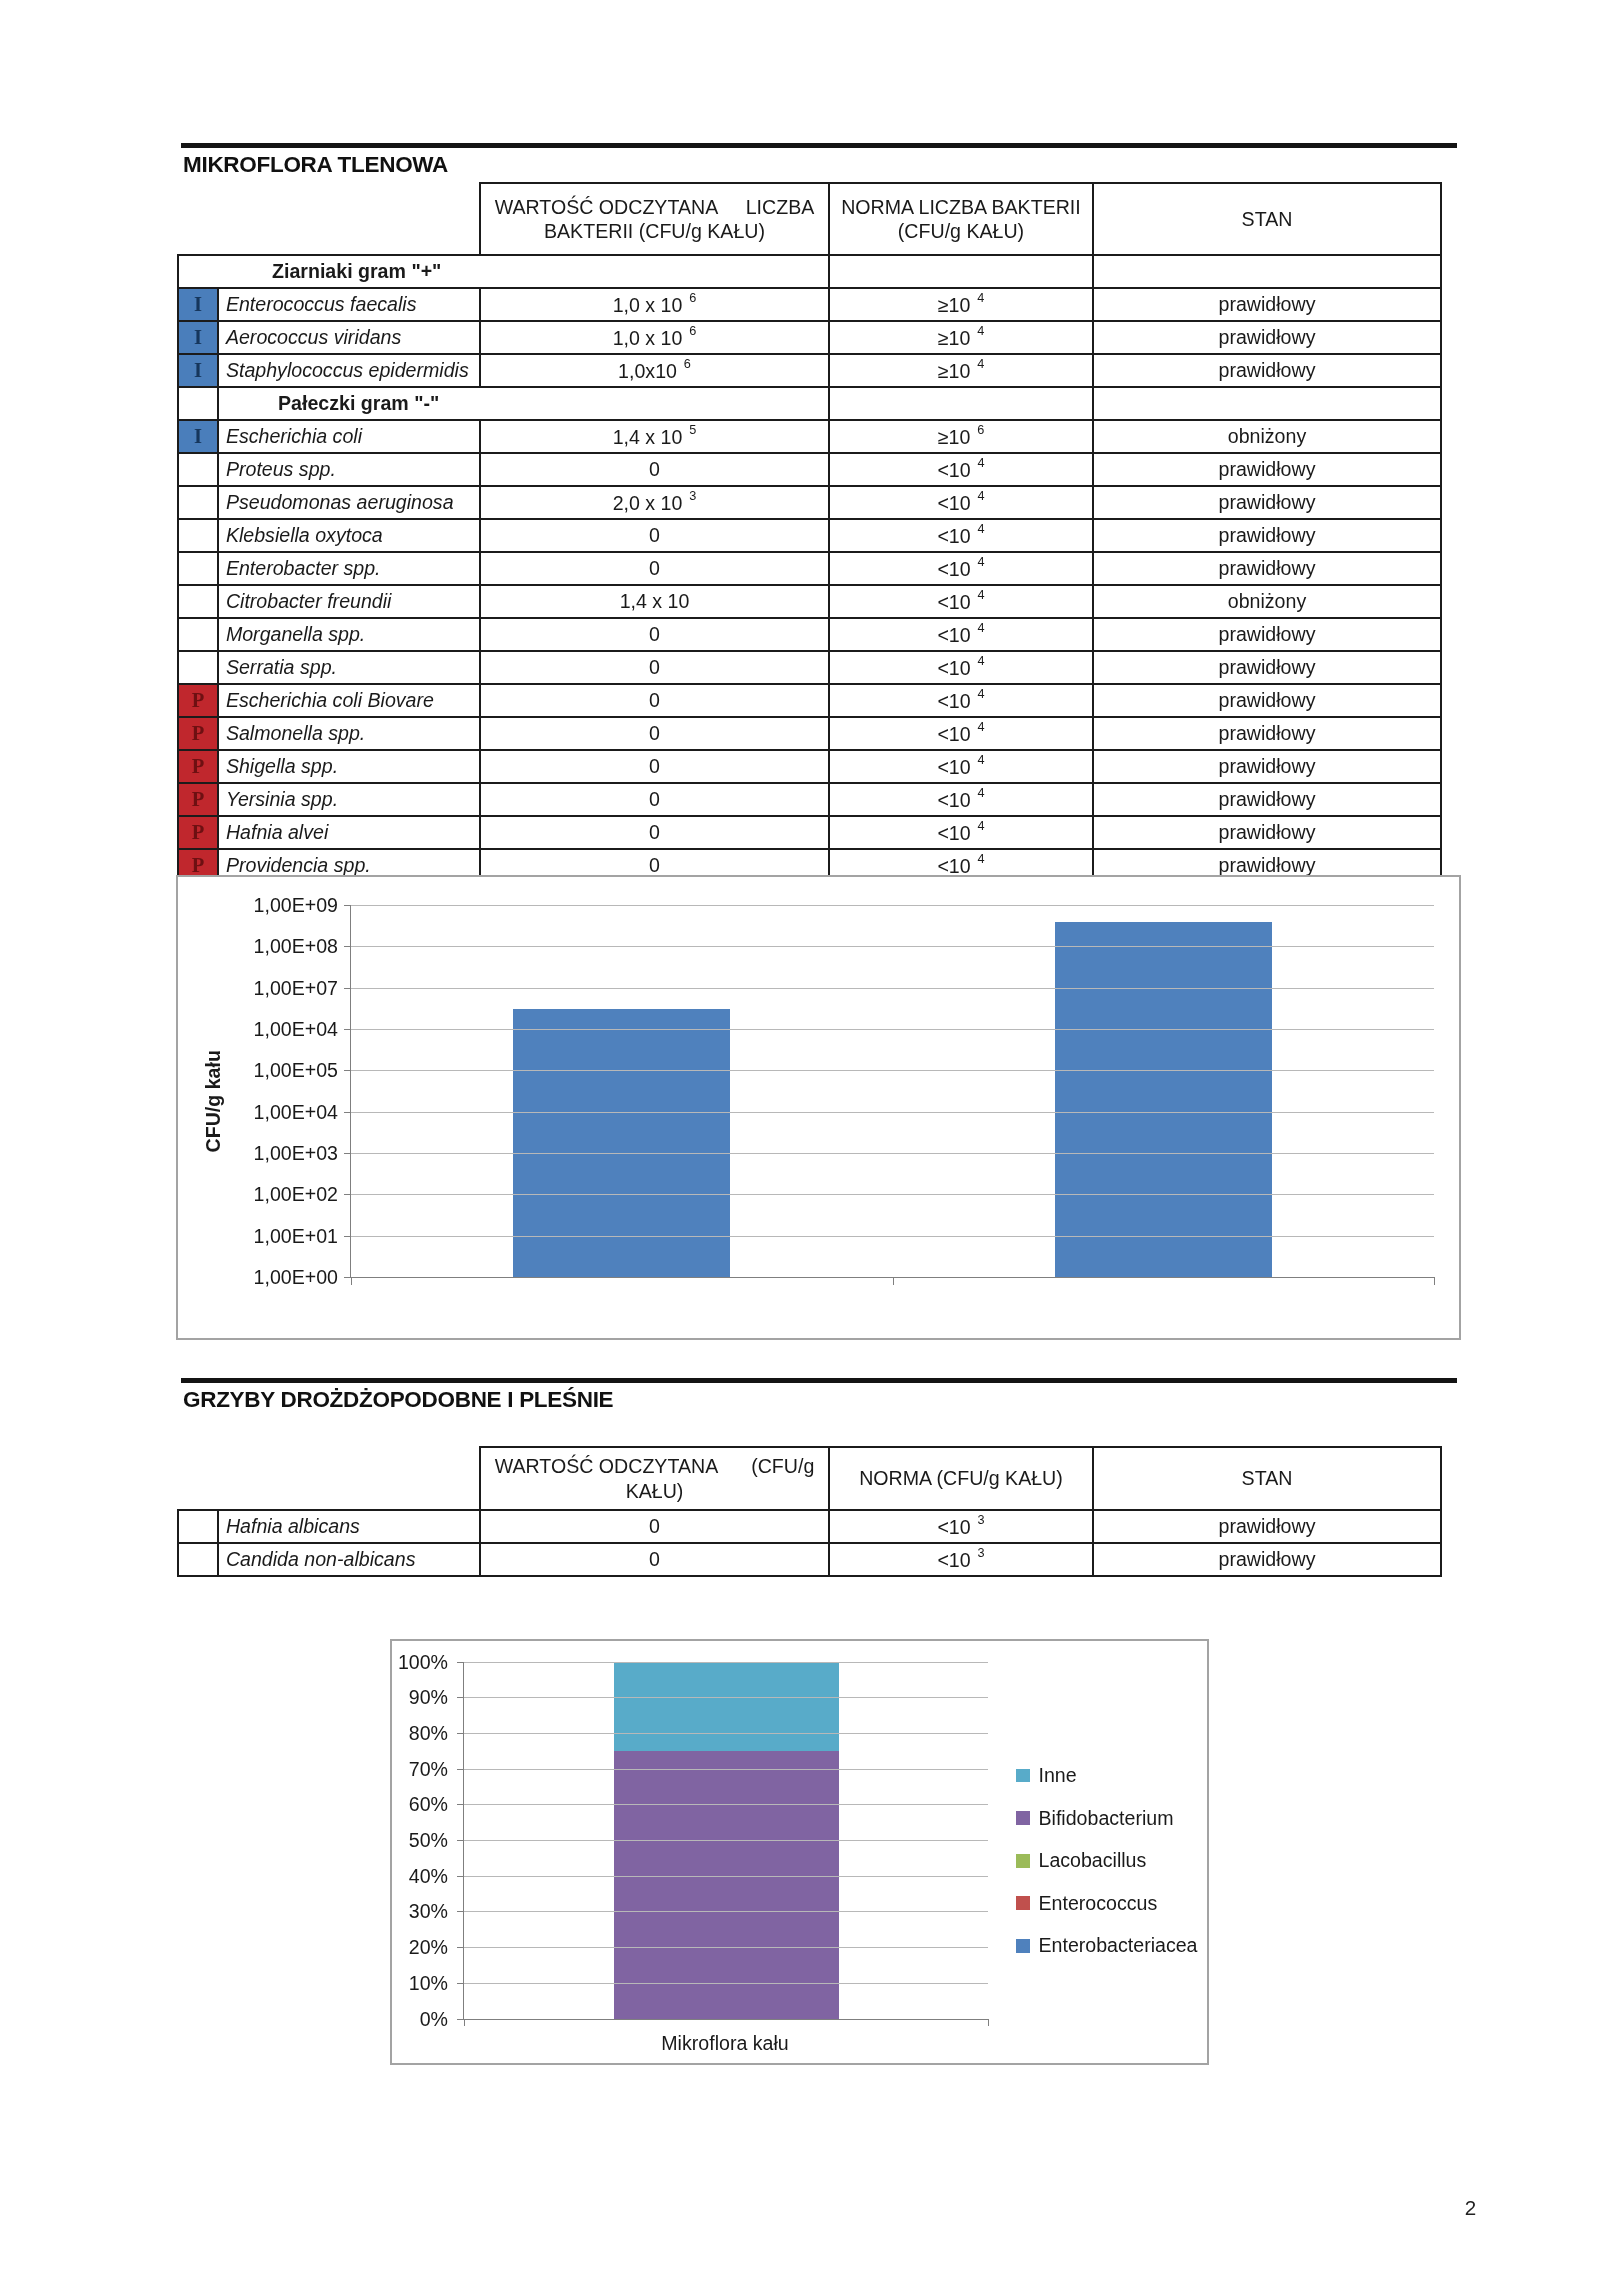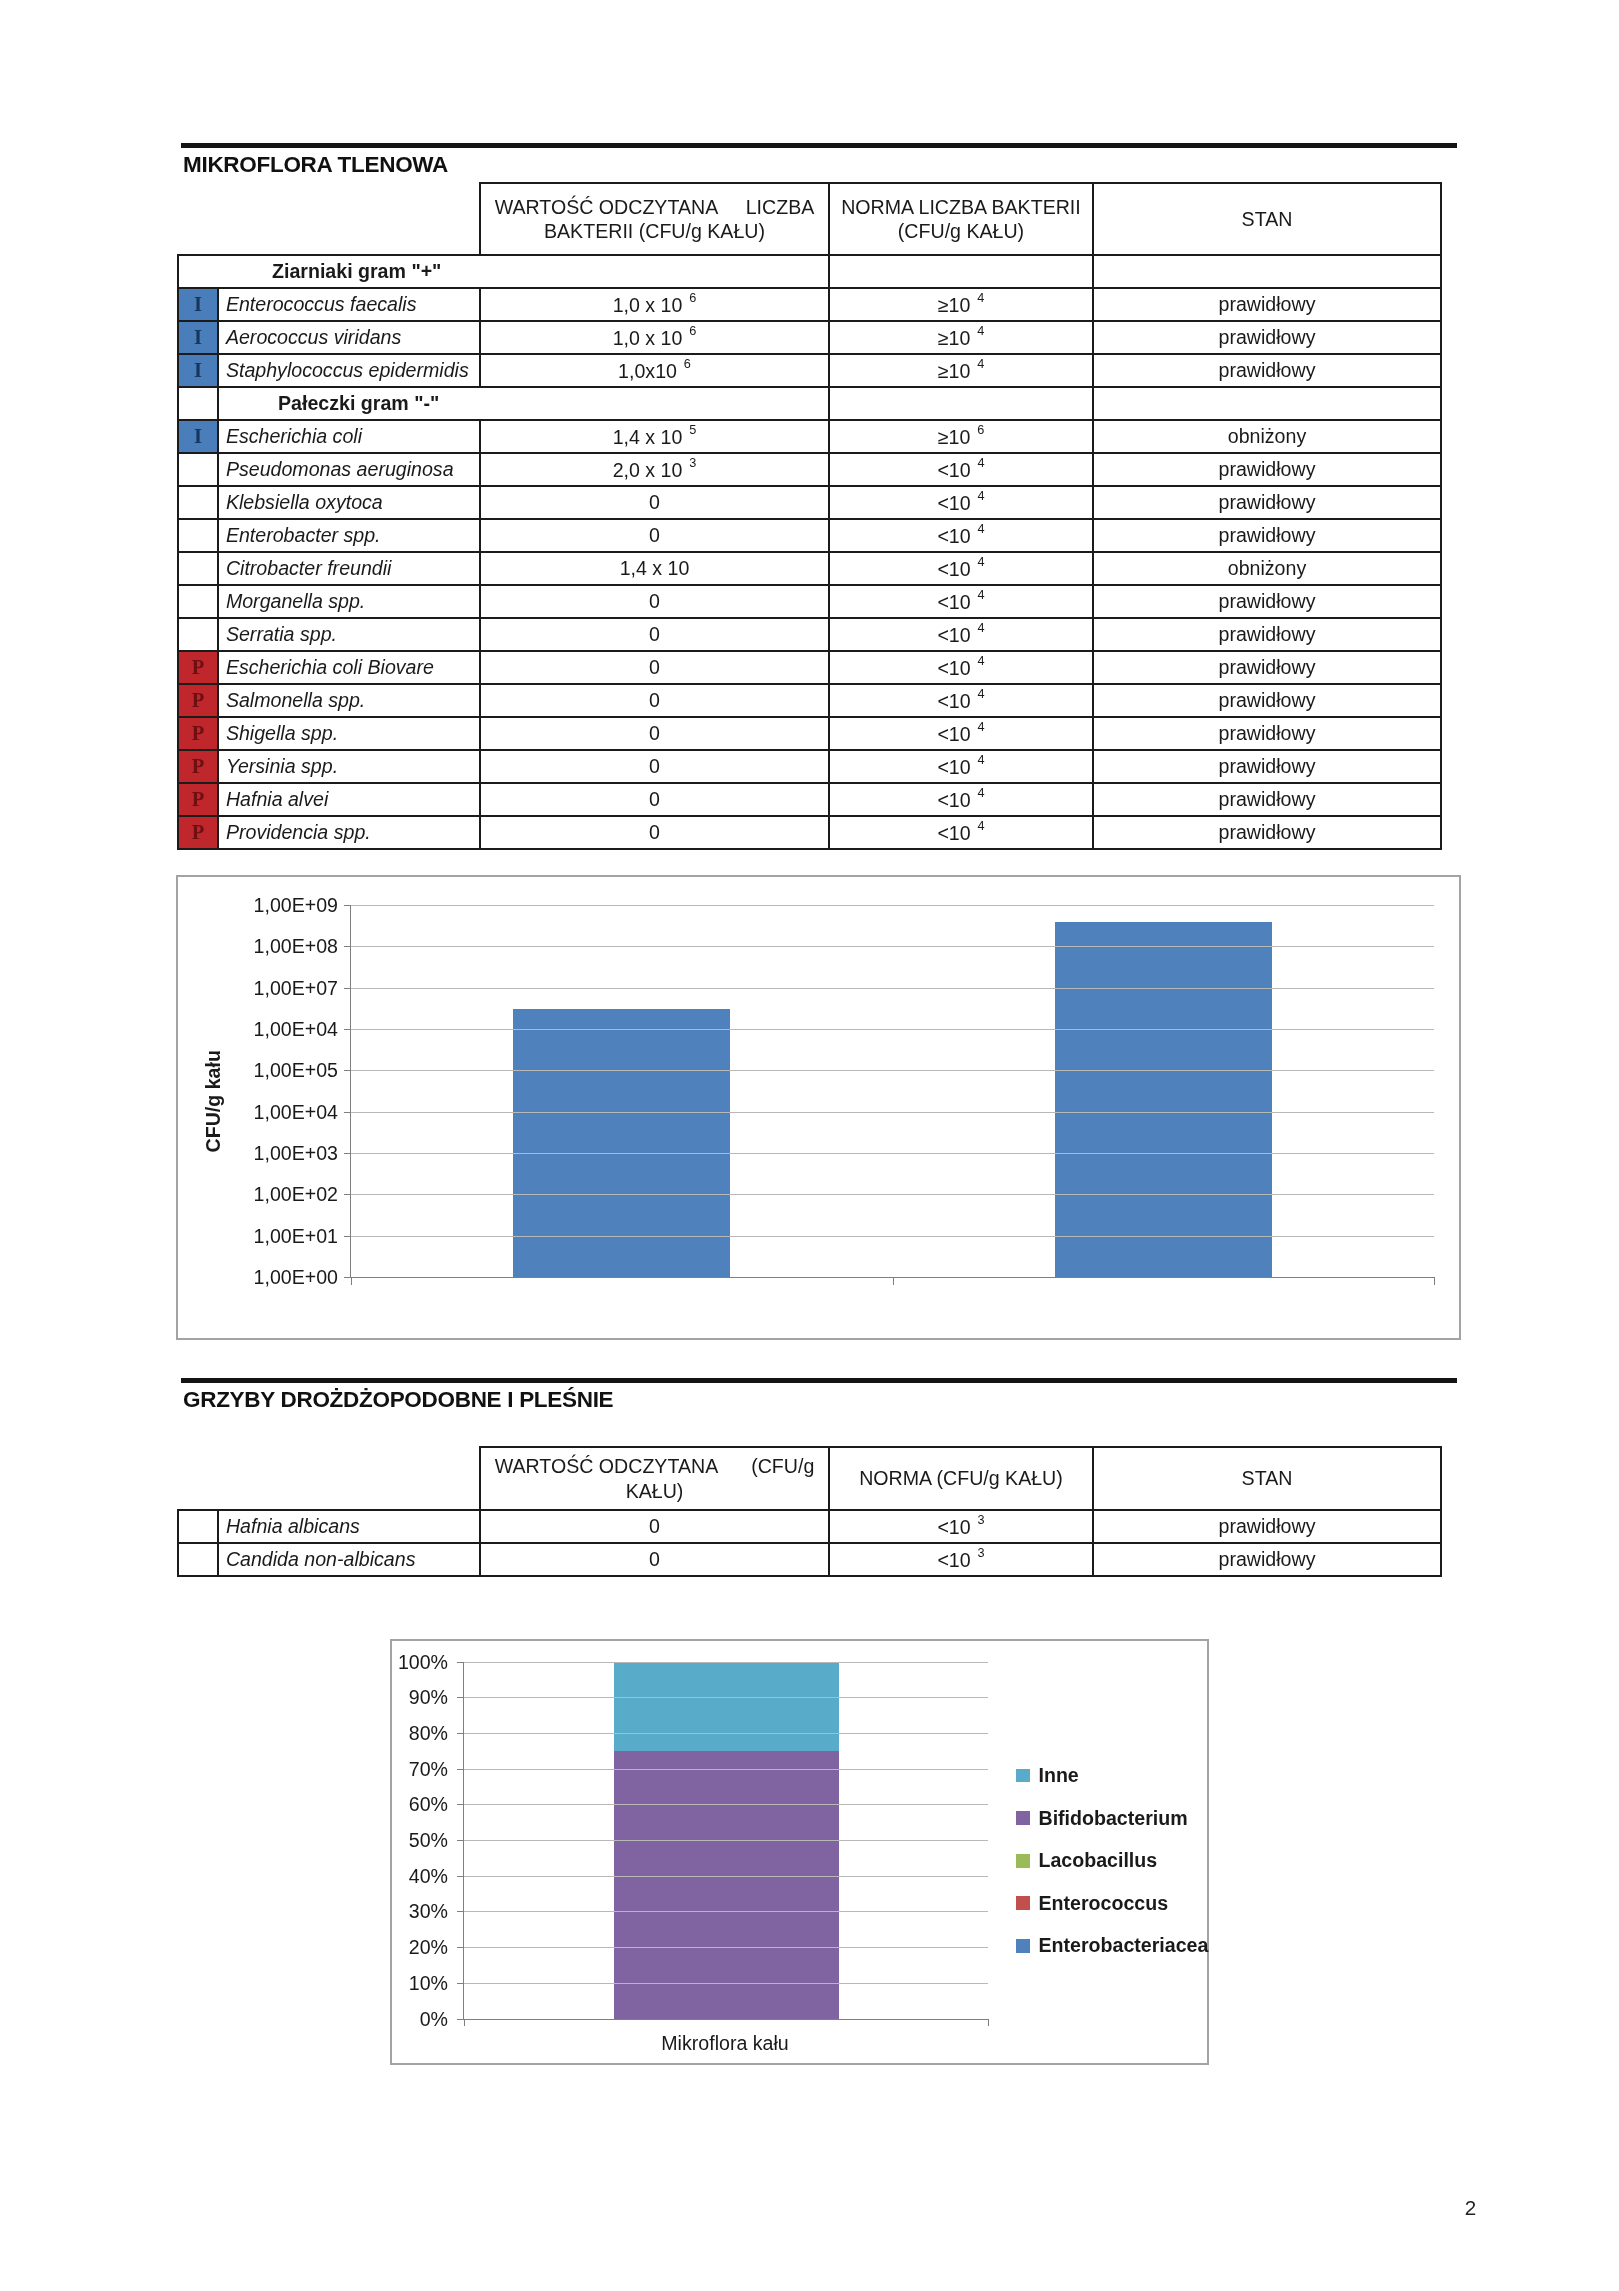--- a/index.html
+++ b/index.html
@@ -40,21 +40,21 @@
   .cats{position:absolute;display:flex;}
   .cat{flex:1;text-align:center;font-size:19.6px;}
   .c1ylabel{position:absolute;left:15.7px;top:215px;transform:translate(-0%,-50%) rotate(-90deg);transform-origin:center;
             font-size:19.6px;font-weight:bold;white-space:nowrap;width:39px;}
   .c1ylabel span{display:inline-block;transform:translateX(-40%);}
   .sslot{position:absolute;bottom:0;left:0;width:100%;height:100%;display:flex;align-items:flex-end;justify-content:center;}
   .sbar{position:relative;width:225px;height:100%;}
   .seg{position:absolute;left:0;width:100%;}
   .c2cat{position:absolute;text-align:center;font-size:19.6px;}
   .legend{position:absolute;}
-  .litem{display:flex;align-items:center;margin-bottom:19.6px;font-size:19.6px;white-space:nowrap;font-weight:bold;}
+  .litem{display:flex;align-items:center;margin-bottom:19.6px;font-size:19.6px;white-space:nowrap;}
   .lsq{width:13.7px;height:13.7px;display:inline-block;margin-right:8.8px;flex:0 0 13.7px;}
   .pnum{position:absolute;left:1451px;top:2196px;width:39px;text-align:center;font-size:20.6px;color:#222;}
 </style>
 </head>
 <body>
 
 <div class="page">
 
   <div class="rule" style="top:143px"></div>
   <div class="stitle" style="top:152px">MIKROFLORA TLENOWA</div>
@@ -120,20 +120,27 @@
         </tr>
         <tr>
           <td class="badge bi">I</td>
           <td class="name">Escherichia coli</td>
           <td class="val"><span>1,4 x 10</span><sup>5</sup></td>
           <td class="val"><span>≥10</span><sup>6</sup></td>
           <td class="val">obniżony</td>
         </tr>
         <tr>
           <td class="badge"></td>
+          <td class="name">Proteus spp.</td>
+          <td class="val"><span>0</span></td>
+          <td class="val"><span>&lt;10</span><sup>4</sup></td>
+          <td class="val">prawidłowy</td>
+        </tr>
+        <tr>
+          <td class="badge"></td>
           <td class="name">Pseudomonas aeruginosa</td>
           <td class="val"><span>2,0 x 10</span><sup>3</sup></td>
           <td class="val"><span>&lt;10</span><sup>4</sup></td>
           <td class="val">prawidłowy</td>
         </tr>
         <tr>
           <td class="badge"></td>
           <td class="name">Klebsiella oxytoca</td>
           <td class="val"><span>0</span></td>
           <td class="val"><span>&lt;10</span><sup>4</sup></td>

